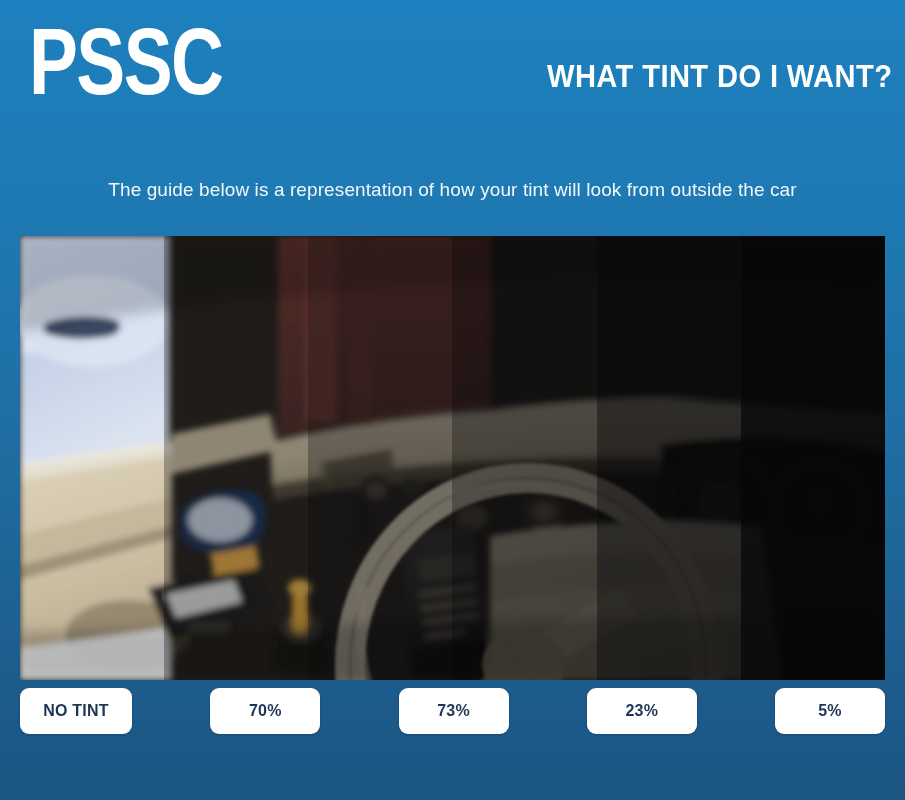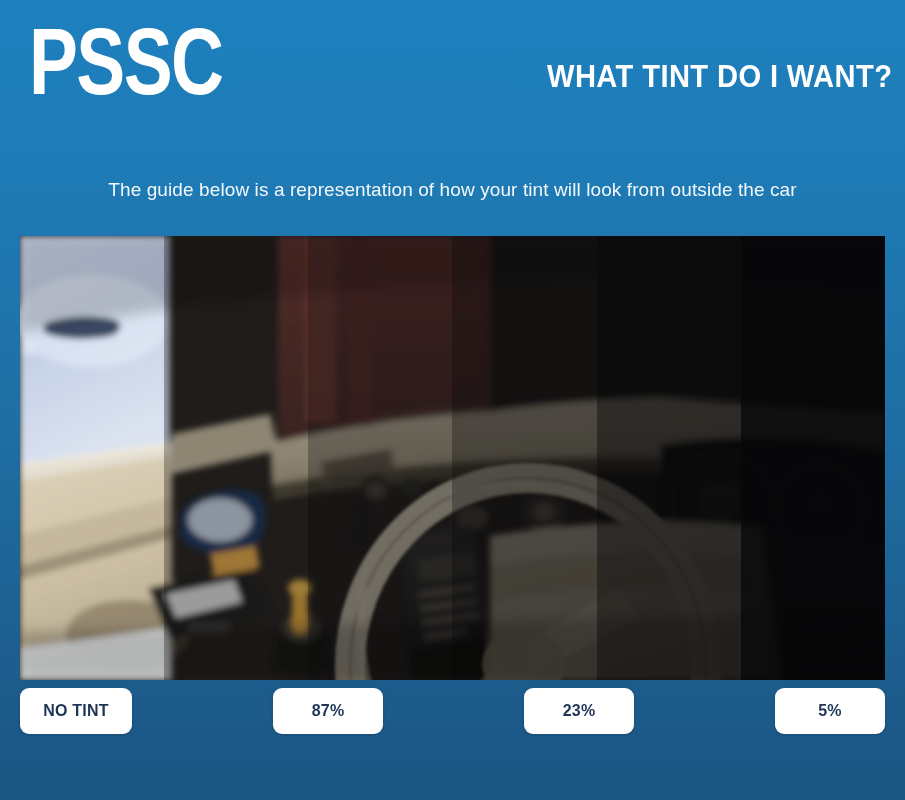--- a/index.html
+++ b/index.html
@@ -296,18 +296,19 @@
       <div class="tint-panel" style="width: 16.6667%; background: rgba(6, 6, 8, 0.3);"></div>
       <div class="tint-panel" style="width: 16.6667%; background: rgba(6, 6, 8, 0.5);"></div>
       <div class="tint-panel" style="width: 16.6667%; background: rgba(6, 6, 8, 0.65);"></div>
       <div class="tint-panel" style="width: 16.6667%; background: rgba(6, 6, 8, 0.8);"></div>
       <div class="tint-panel" style="width: 16.6667%; background: rgba(6, 6, 8, 0.95);"></div>
     </div>
   </div>
 
   <div class="btn-row">
     <button class="tint-btn wide">NO TINT</button>
-    <button class="tint-btn">87%</button>
+    <button class="tint-btn">70%</button>
+    <button class="tint-btn">73%</button>
     <button class="tint-btn">23%</button>
     <button class="tint-btn">5%</button>
   </div>
 
 </div>
 
 </body></html>

